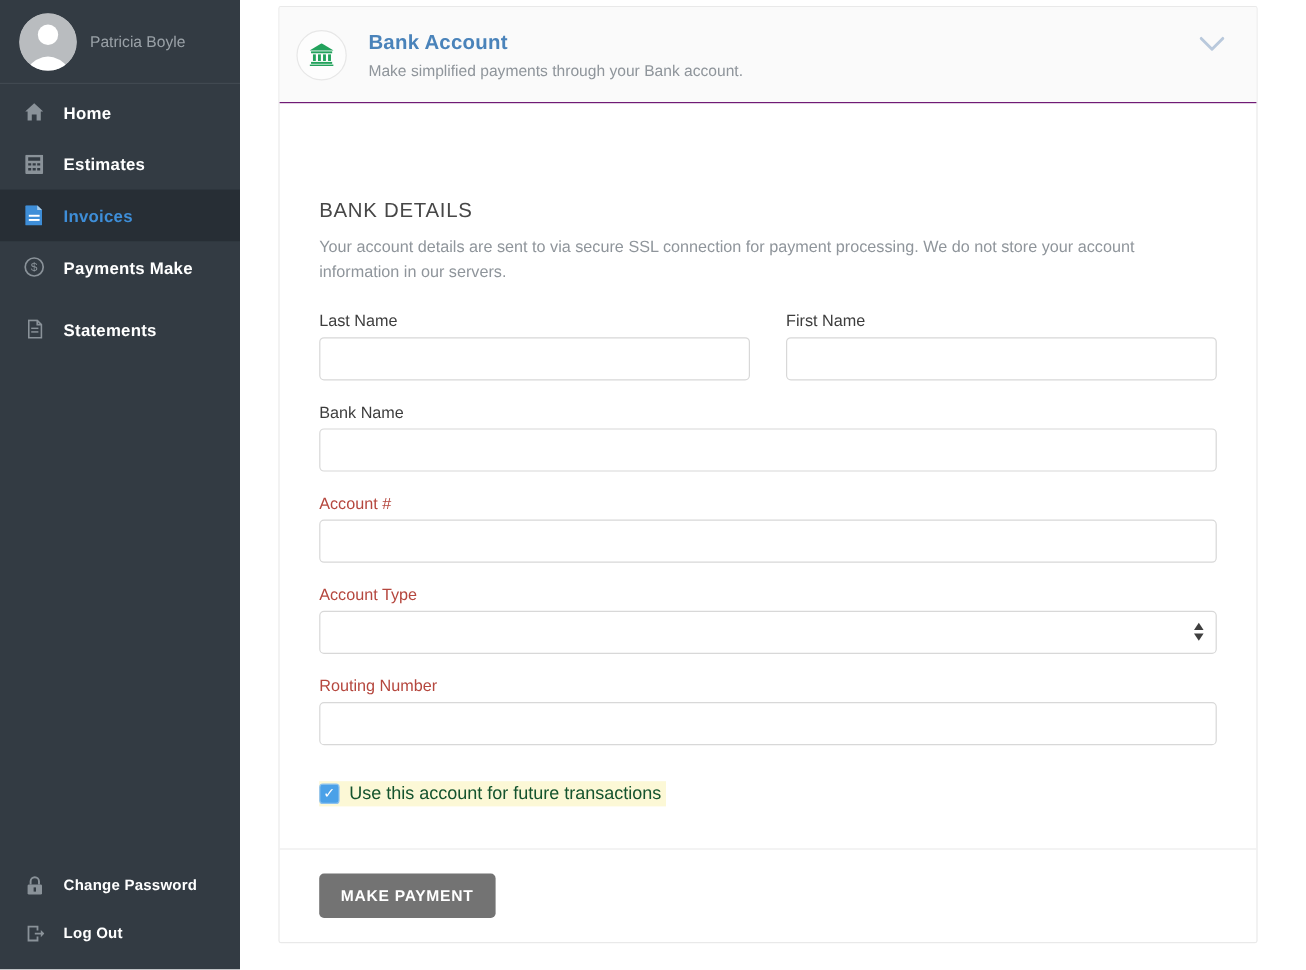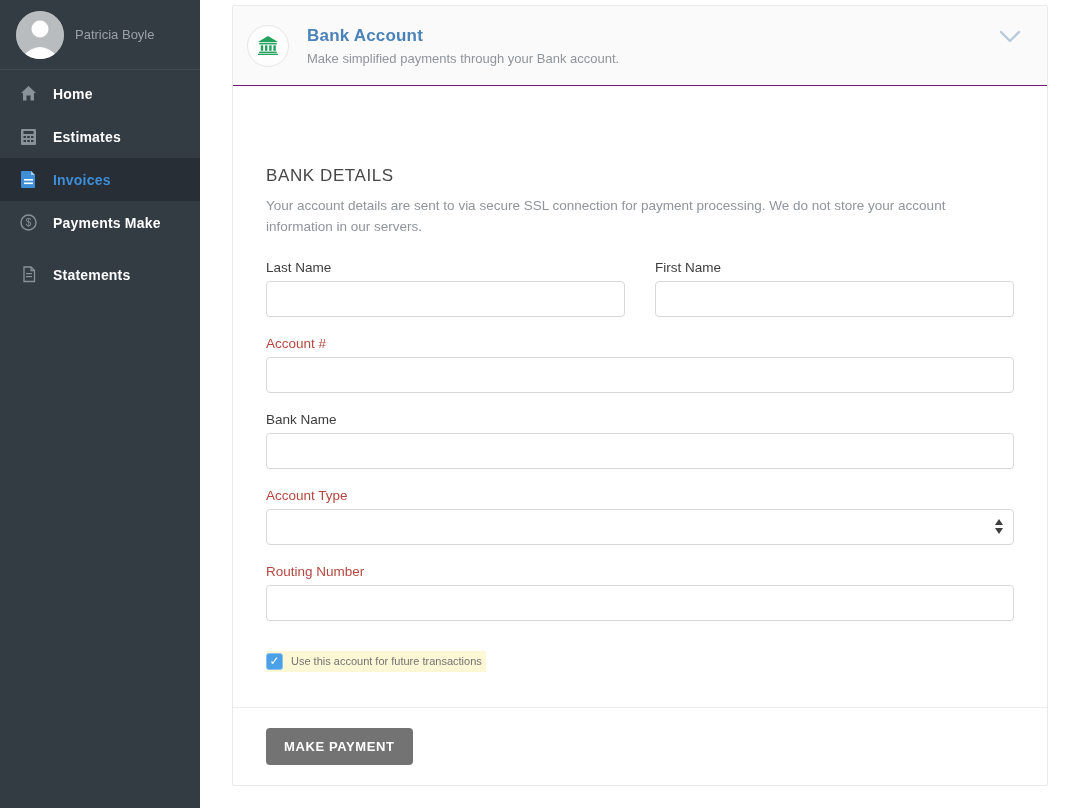--- a/index.html
+++ b/index.html
@@ -47,21 +47,21 @@
   .field input, .field .select { width:100%; height:36px; border:1px solid #d8d8d8; border-radius:4px; background:#fff; font-size:14px; color:#333; padding:0 10px; outline:none; }
   .select-wrap { position:relative; }
   .select { display:block; }
   .select-arrows { position:absolute; right:11px; top:10px; display:flex; flex-direction:column; align-items:center; line-height:0; cursor:pointer; }
   .select-arrows i { display:block; width:0; height:0; border-left:4px solid transparent; border-right:4px solid transparent; }
   .select-arrows .up { border-bottom:6px solid #3f3f3f; margin-bottom:3px; }
   .select-arrows .down { border-top:6px solid #3f3f3f; }
 
   .checkbox-row { display:inline-flex; align-items:center; margin-top:11px; background:#fcf8d6; padding:2px 4px 2px 0; cursor:pointer; }
   .checkbox { width:17px; height:17px; border-radius:3px; background:#4ba1e8; border:1px solid #8cc1ee; color:#fff; font-size:12px; display:flex; align-items:center; justify-content:center; margin-right:8px; flex-shrink:0; }
-  .checkbox-label { font-size:11px; color:#737373; }
+  .checkbox-label { font-size:15px; color:#14532d; }
 
   .panel-footer { border-top:1px solid #ececec; padding:20px 33px; }
   .btn-primary { background:#737373; color:#fff; border:none; border-radius:4px; font-family:"Liberation Sans", sans-serif; font-size:13px; font-weight:bold; letter-spacing:0.6px; padding:0 18px; height:37px; cursor:pointer; }
 </style>
 </head>
 <body>
 
 <div class="app">
 
   <aside class="sidebar">
@@ -122,20 +122,41 @@
               <rect x="5" y="7" width="6" height="1.2" fill="#8a9299"></rect>
               <rect x="5" y="10" width="6" height="1.2" fill="#8a9299"></rect>
             </svg>
         </span>
         <span class="mi-label">Statements</span>
       </div>
     </nav>
 
     <div class="sidebar-spacer"></div>
 
+    <div class="sb-footer">
+      <div class="menu-item">
+        <span class="mi-icon">
+          <svg width="14" height="16" viewBox="0 0 14 16">
+              <rect x="1" y="7" width="12" height="8.5" rx="1.2" fill="#8a9299"></rect>
+              <path d="M3.5 7 v-2.5 a3.5 3.5 0 0 1 7 0 v2.5" fill="none" stroke="#8a9299" stroke-width="1.6"></path>
+              <rect x="6" y="9.5" width="2" height="3.5" fill="#333b43"></rect>
+            </svg>
+        </span>
+        <span class="mi-label">Change Password</span>
+      </div>
+      <div class="menu-item">
+        <span class="mi-icon">
+          <svg width="16" height="16" viewBox="0 0 16 16">
+              <path d="M2 1.5 h9 v4 h-1.5 v-2.5 h-6 v10 h6 v-2.5 h1.5 v4 h-9 Z" fill="#8a9299"></path>
+              <path d="M8 7.2 h5 v-2.2 l3 3 l-3 3 v-2.2 h-5 Z" fill="#8a9299"></path>
+            </svg>
+        </span>
+        <span class="mi-label">Log Out</span>
+      </div>
+    </div>
   </aside>
 
   <main class="content">
     <section class="panel">
 
       <header class="panel-header">
         <div class="icon-circle">
           <svg width="20" height="19" viewBox="0 0 20 19">
               <path d="M10 0 L20 6 L0 6 Z" fill="#22a25c"></path>
               <rect x="1.2" y="6.8" width="17.6" height="1.6" fill="#22a25c"></rect>
@@ -167,27 +188,27 @@
             <div class="field">
               <label>Last Name</label>
               <input type="text" value="" style="">
             </div>
             <div class="field">
               <label>First Name</label>
               <input type="text" value="" style="">
             </div>
           </div>
 
+          <div class="field">
+            <label>Bank Name</label>
+            <input type="text" value="" style="">
+          </div>
+
           <div class="field required">
             <label>Account #</label>
-            <input type="text" value="" style="">
-          </div>
-
-          <div class="field">
-            <label>Bank Name</label>
             <input type="text" value="" style="">
           </div>
 
           <div class="field required">
             <label>Account Type</label>
             <div class="select-wrap">
               <div class="select"></div>
               <span class="select-arrows">
                   <i class="up"></i>
                   <i class="down"></i>

